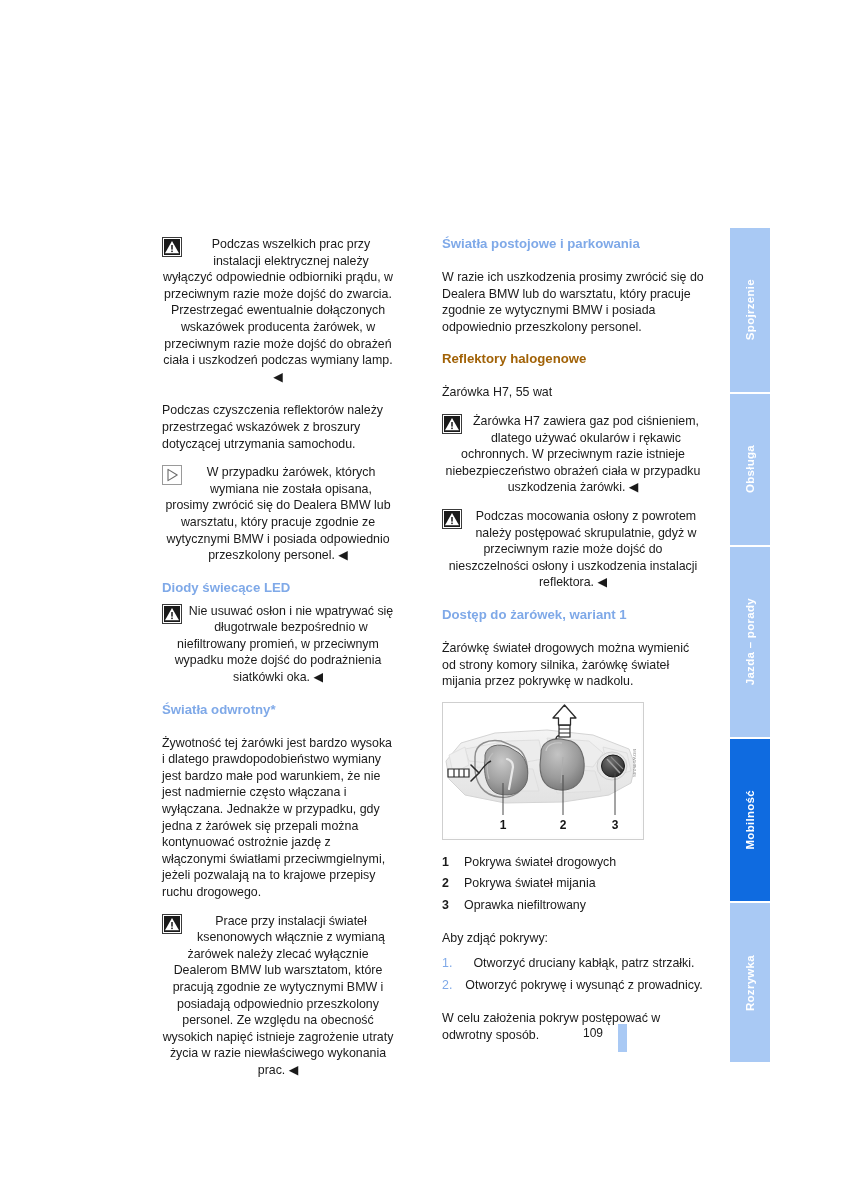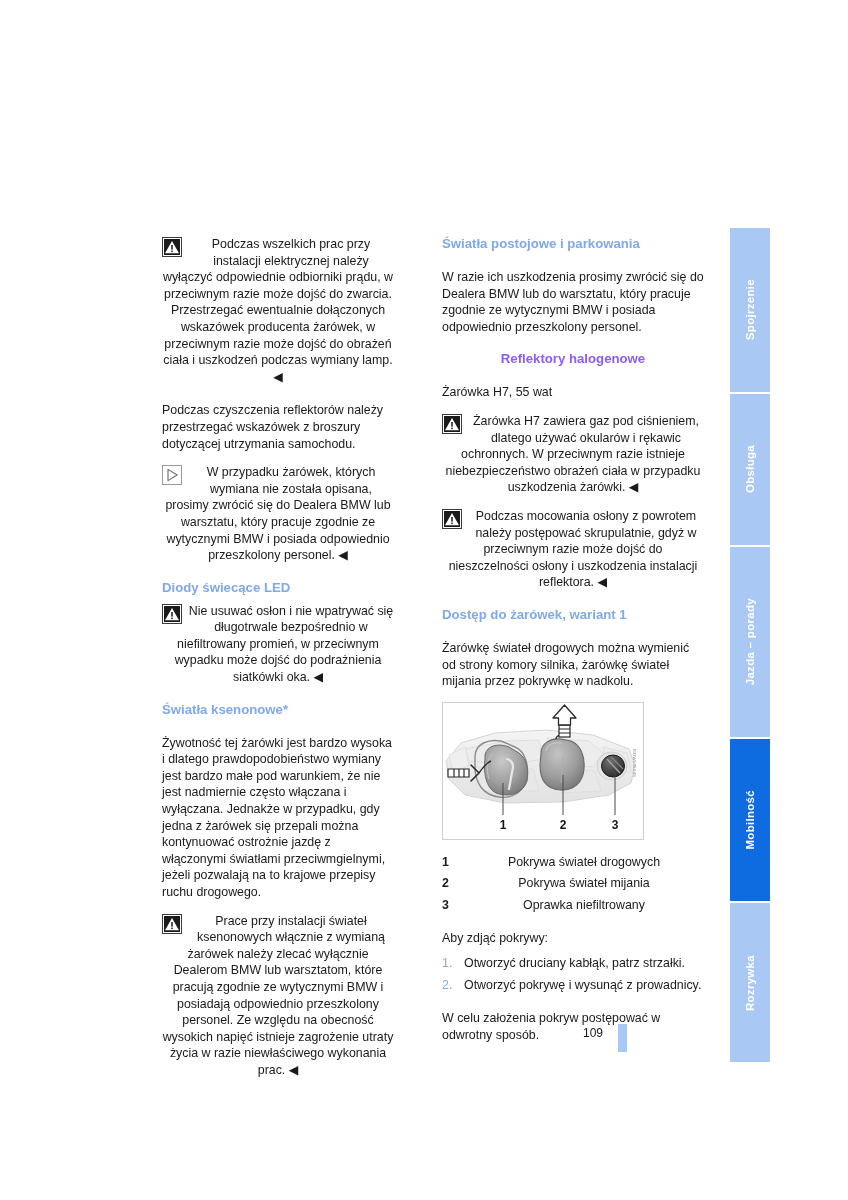--- a/index.html
+++ b/index.html
@@ -66,21 +66,21 @@
 
   p { margin: 17px 0 12px 0; }
 
   h2 {
     font-size: 13.2px;
     font-weight: bold;
     color: #7fa9e8;
     margin: 16px 0 7px 0;
     line-height: 16px;
   }
-  h2.strong { color: #8b5cf6; text-align: center; }
+  h2.strong { color: #a16207; }
 
   
   .notice {
     position: relative;
     margin: 0 0 12px 0;
     text-align: center;
   }
   .notice .ico {
     float: left;
     width: 20px;
@@ -119,34 +119,34 @@
   .legend-row {
     display: flex;
     margin-bottom: 5px;
     line-height: 16.6px;
   }
   .legend-num {
     width: 22px;
     flex: 0 0 22px;
     font-weight: bold;
   }
-  .legend-txt { flex: 1 1 auto; text-align: center; }
+  .legend-txt { flex: 1 1 auto; }
 
   .steps { margin: 0 0 11px 0; }
   .step-row {
     display: flex;
     margin-bottom: 5px;
     line-height: 16.6px;
   }
   .step-num {
     width: 22px;
     flex: 0 0 22px;
     color: #7fa9e8;
   }
-  .step-txt { flex: 1 1 auto; }
+  .step-txt { flex: 1 1 auto; text-align: center; }
 
   
   .page-number {
     position: absolute;
     left: 583px;
     top: 1026px;
     font-size: 12px;
     font-weight: normal;
     color: #1a1a1a;
   }
@@ -199,21 +199,21 @@
           <rect x="0.5" y="0.5" width="19" height="19" fill="#ffffff" stroke="#3a3a3a" stroke-width="1"></rect>
           <rect x="2" y="2" width="16" height="16" fill="#1a1a1a"></rect>
           <polygon points="10,4 17,16.2 3,16.2" fill="#ffffff"></polygon>
           <rect x="9.25" y="8" width="1.5" height="4.6" fill="#1a1a1a"></rect>
           <rect x="9.25" y="13.6" width="1.5" height="1.5" fill="#1a1a1a"></rect>
         </svg>
       </span>
       <p class="body">Nie usuwać osłon i nie wpatrywać się długotrwale bezpośrednio w niefiltrowany promień, w przeciwnym wypadku może dojść do podrażnienia siatkówki oka. ◀</p>
     </div>
 
-    <h2>Światła ksenonowe*</h2>
+    <h2>Światła odwrotny*</h2>
     <p>Żywotność tej żarówki jest bardzo wysoka i dlatego prawdopodobieństwo wymiany jest bardzo małe pod warunkiem, że nie jest nadmiernie często włączana i wyłączana. Jednakże w przypadku, gdy jedna z żarówek się przepali można kontynuować ostrożnie jazdę z włączonymi światłami przeciwmgielnymi, jeżeli pozwalają na to krajowe przepisy ruchu drogowego.</p>
 
     <div class="notice">
       <span class="ico">
         <svg width="20" height="20" viewBox="0 0 20 20">
           <rect x="0.5" y="0.5" width="19" height="19" fill="#ffffff" stroke="#3a3a3a" stroke-width="1"></rect>
           <rect x="2" y="2" width="16" height="16" fill="#1a1a1a"></rect>
           <polygon points="10,4 17,16.2 3,16.2" fill="#ffffff"></polygon>
           <rect x="9.25" y="8" width="1.5" height="4.6" fill="#1a1a1a"></rect>
           <rect x="9.25" y="13.6" width="1.5" height="1.5" fill="#1a1a1a"></rect>

